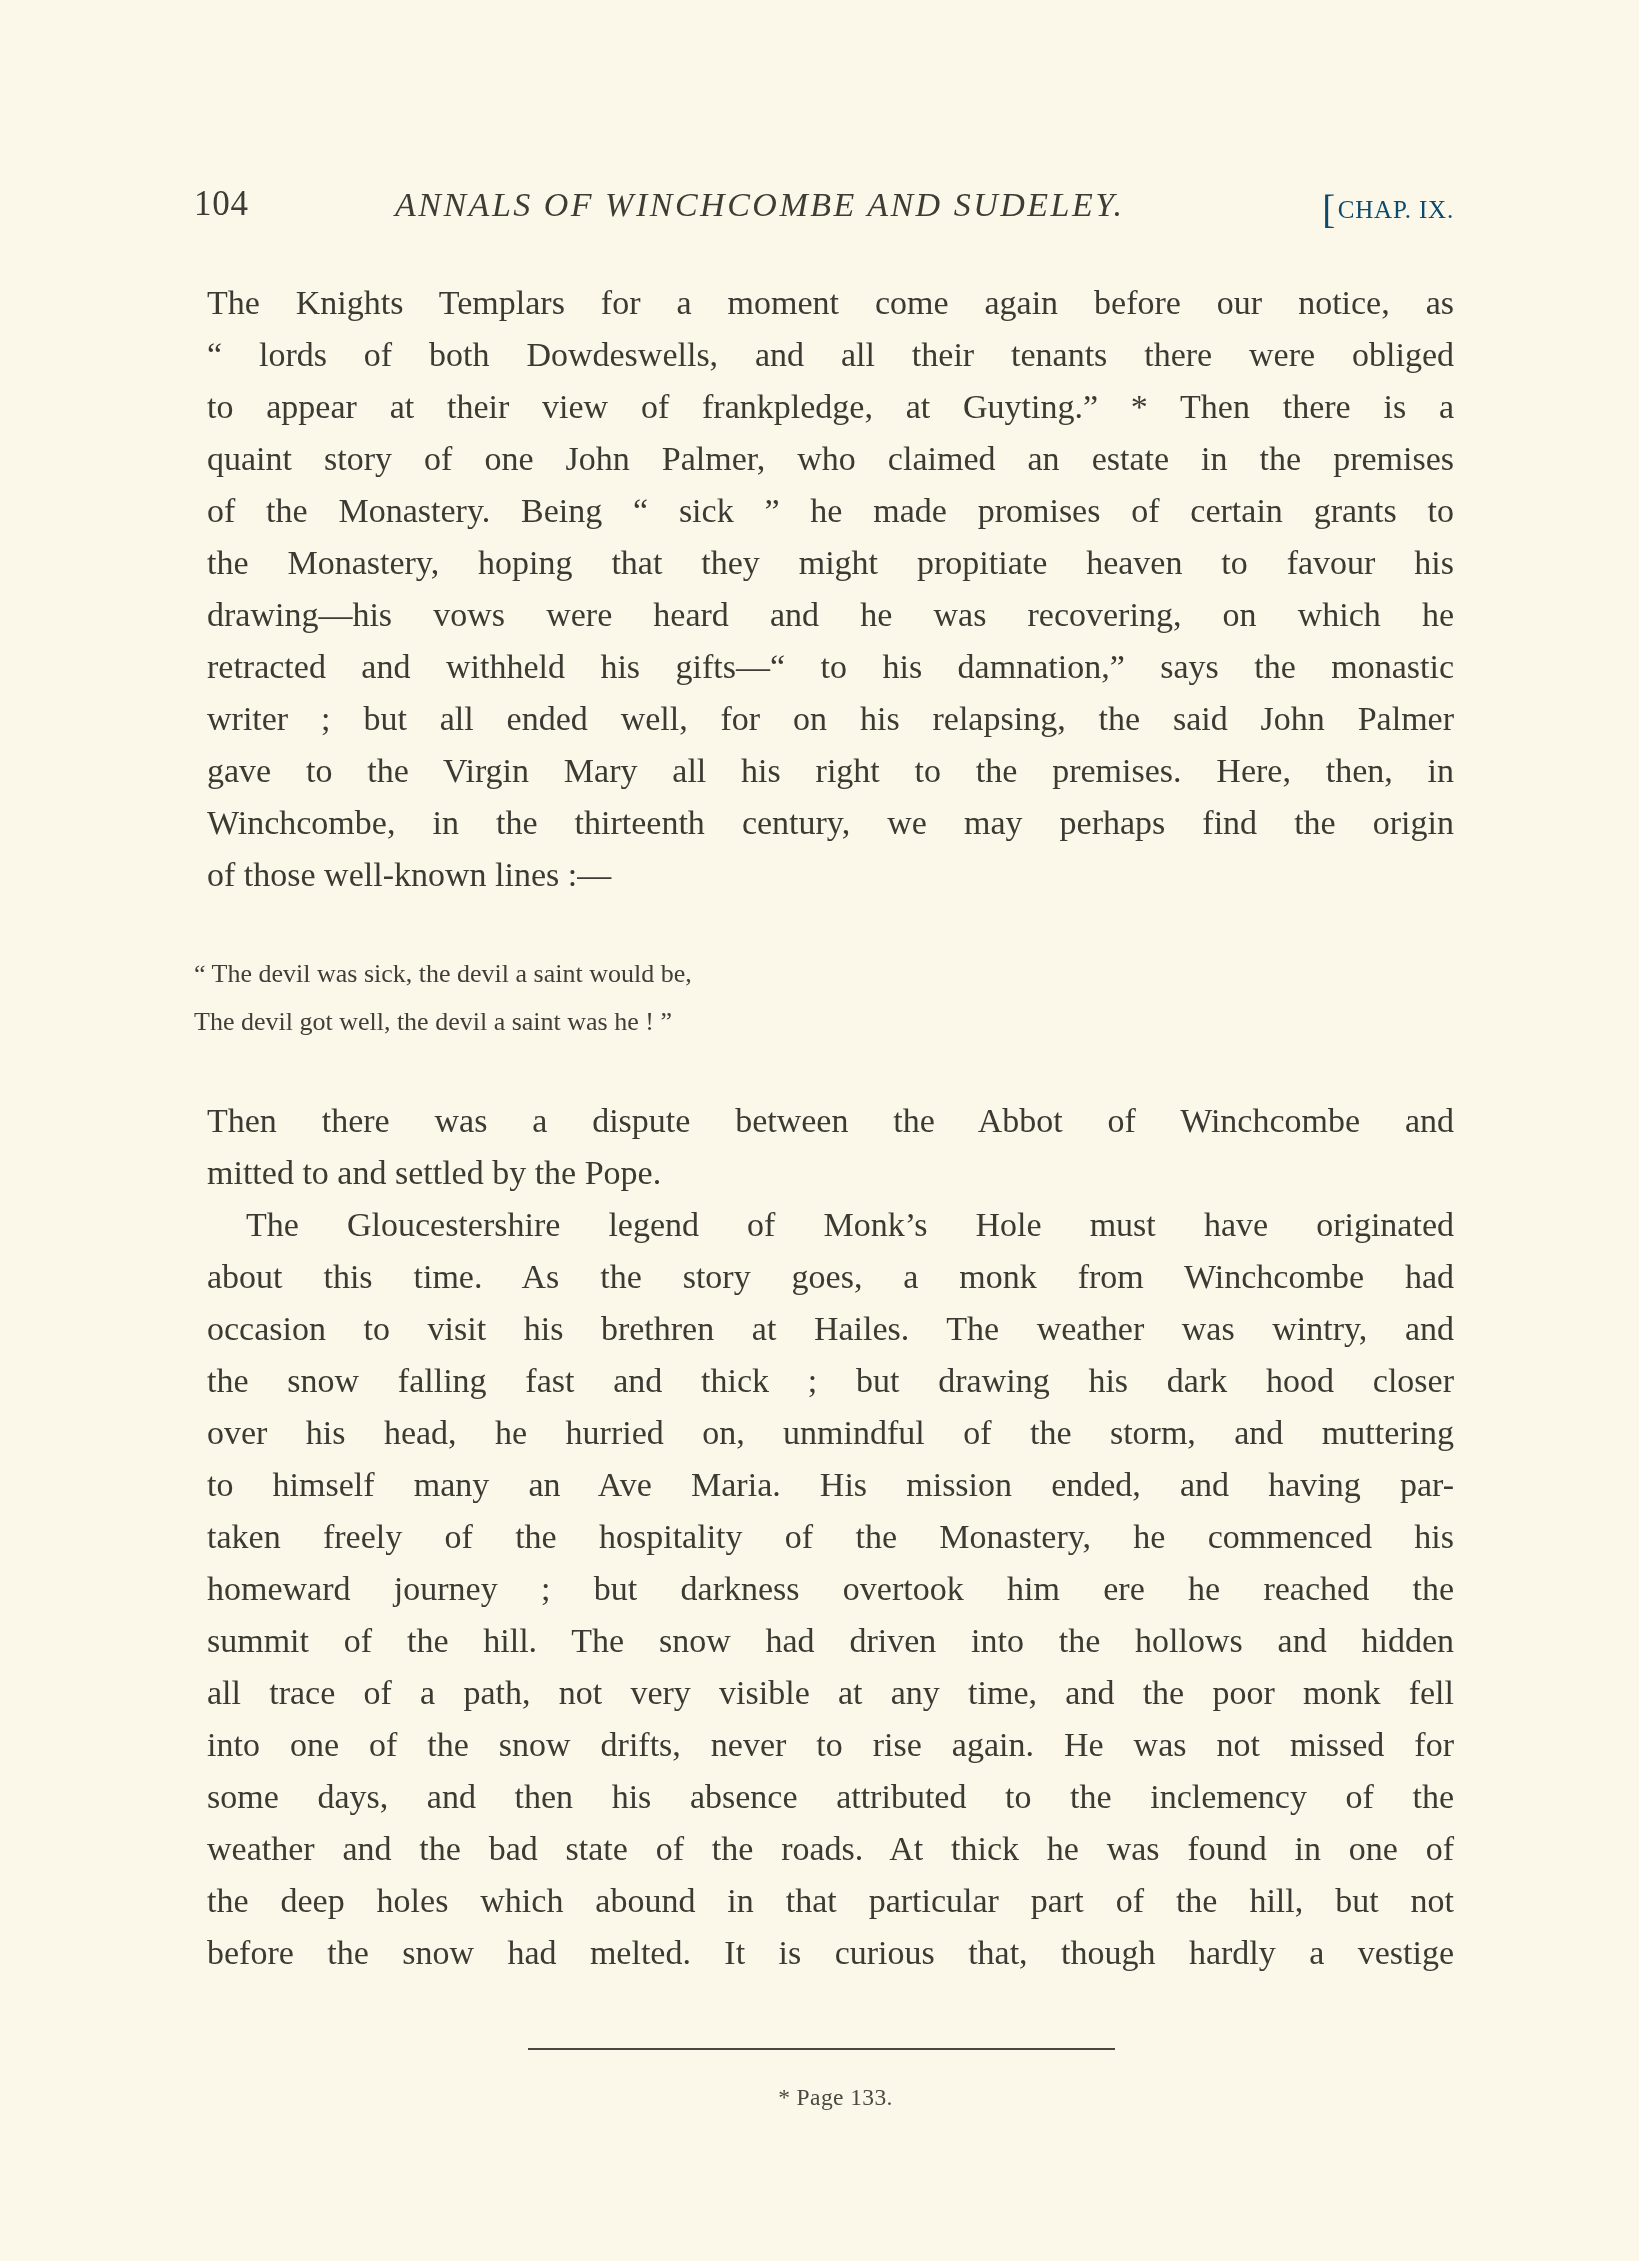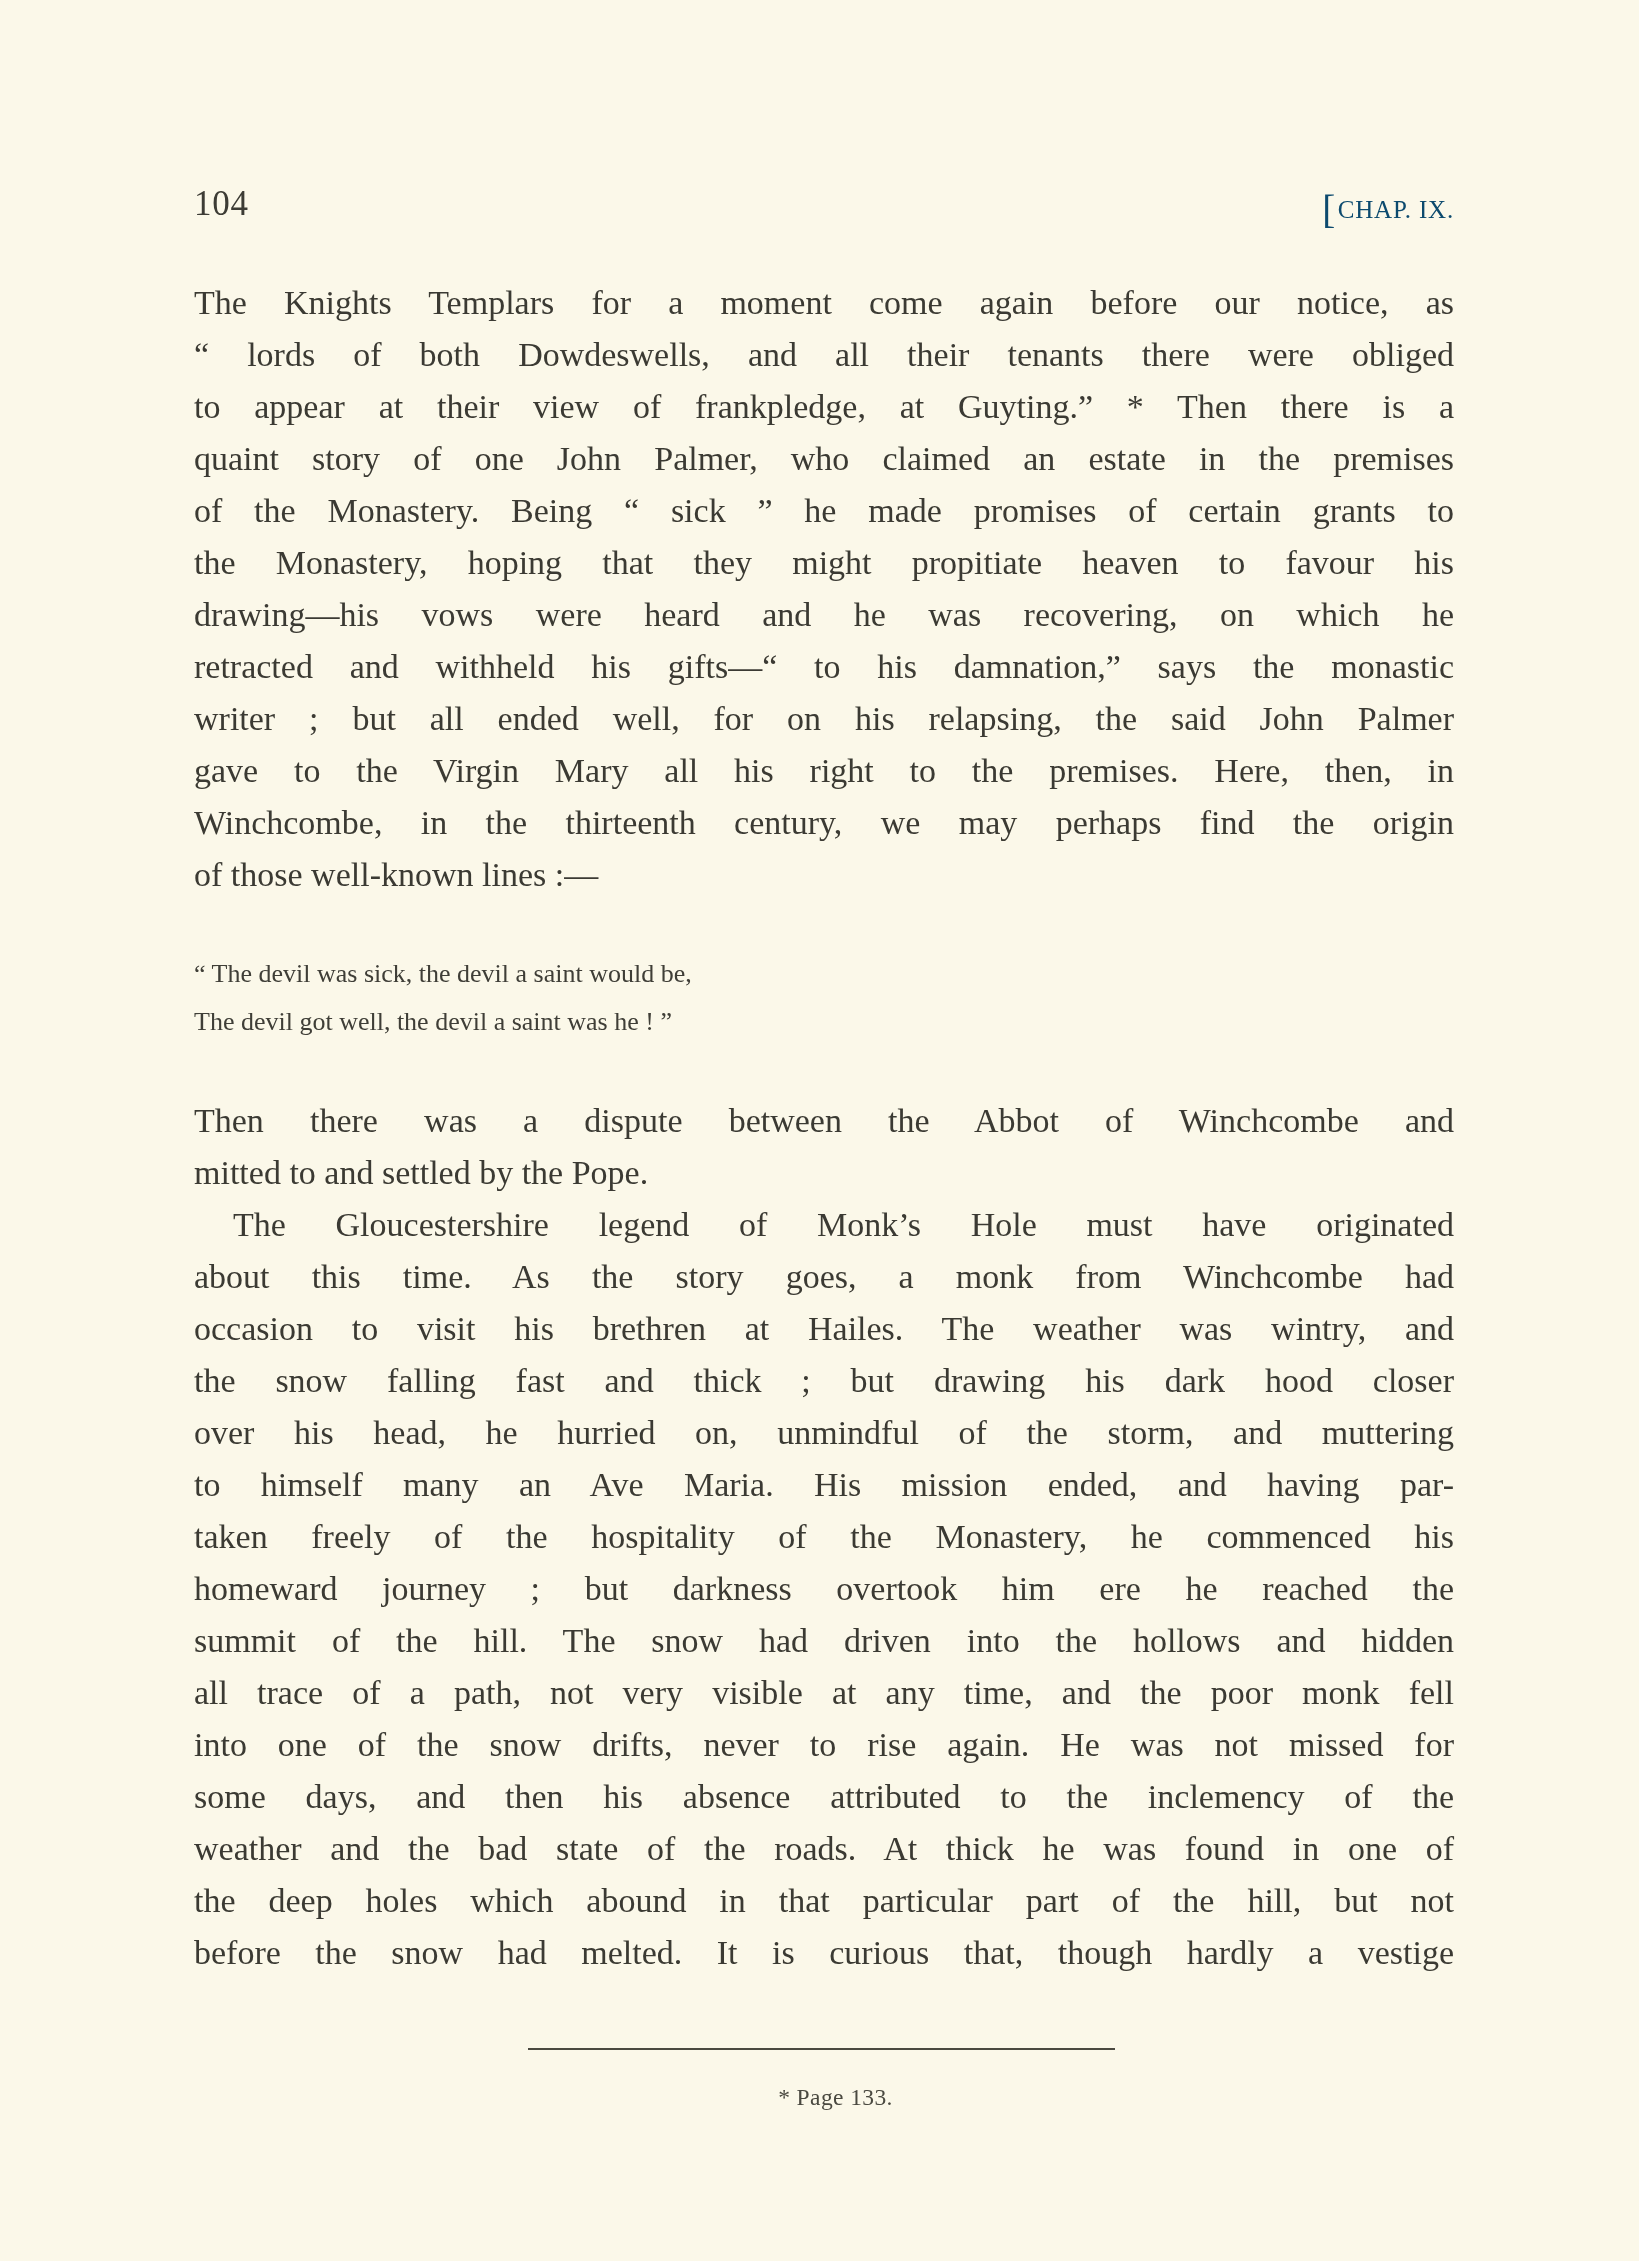--- a/index.html
+++ b/index.html
@@ -78,20 +78,21 @@
     text-align-last: justify;
     white-space: normal;
   }
   .line {
     display: block;
     text-align: justify;
     text-align-last: justify;
     white-space: nowrap;
     height: 52px;
     overflow: visible;
+    margin-left: 13px;
   }
   .line.last {
     text-align-last: left;
   }
   .line.indent {
     padding-left: 39px;
   }
   .verse {
     margin: 49px 0 49px 0;
     font-size: 26px;
@@ -123,20 +124,21 @@
     letter-spacing: 0.4px;
   }
 </style>
 </head>
 <body>
 
 <div class="page">
 
   <div class="running-header">
     <span class="page-number">104</span>
+    <span class="running-title">ANNALS OF WINCHCOMBE AND SUDELEY.</span>
     <span class="chapter-ref"><span class="bracket">[</span><span>CHAP. IX.</span></span>
   </div>
 
   <div class="body-text">
 
     <div class="para">
       <span class="line">The Knights Templars for a moment come again before our notice, as</span>
       <span class="line">“ lords of both Dowdeswells, and all their tenants there were obliged</span>
       <span class="line">to appear at their view of frankpledge, at Guyting.” *  Then there is a</span>
       <span class="line">quaint story of one John Palmer, who claimed an estate in the premises</span>

